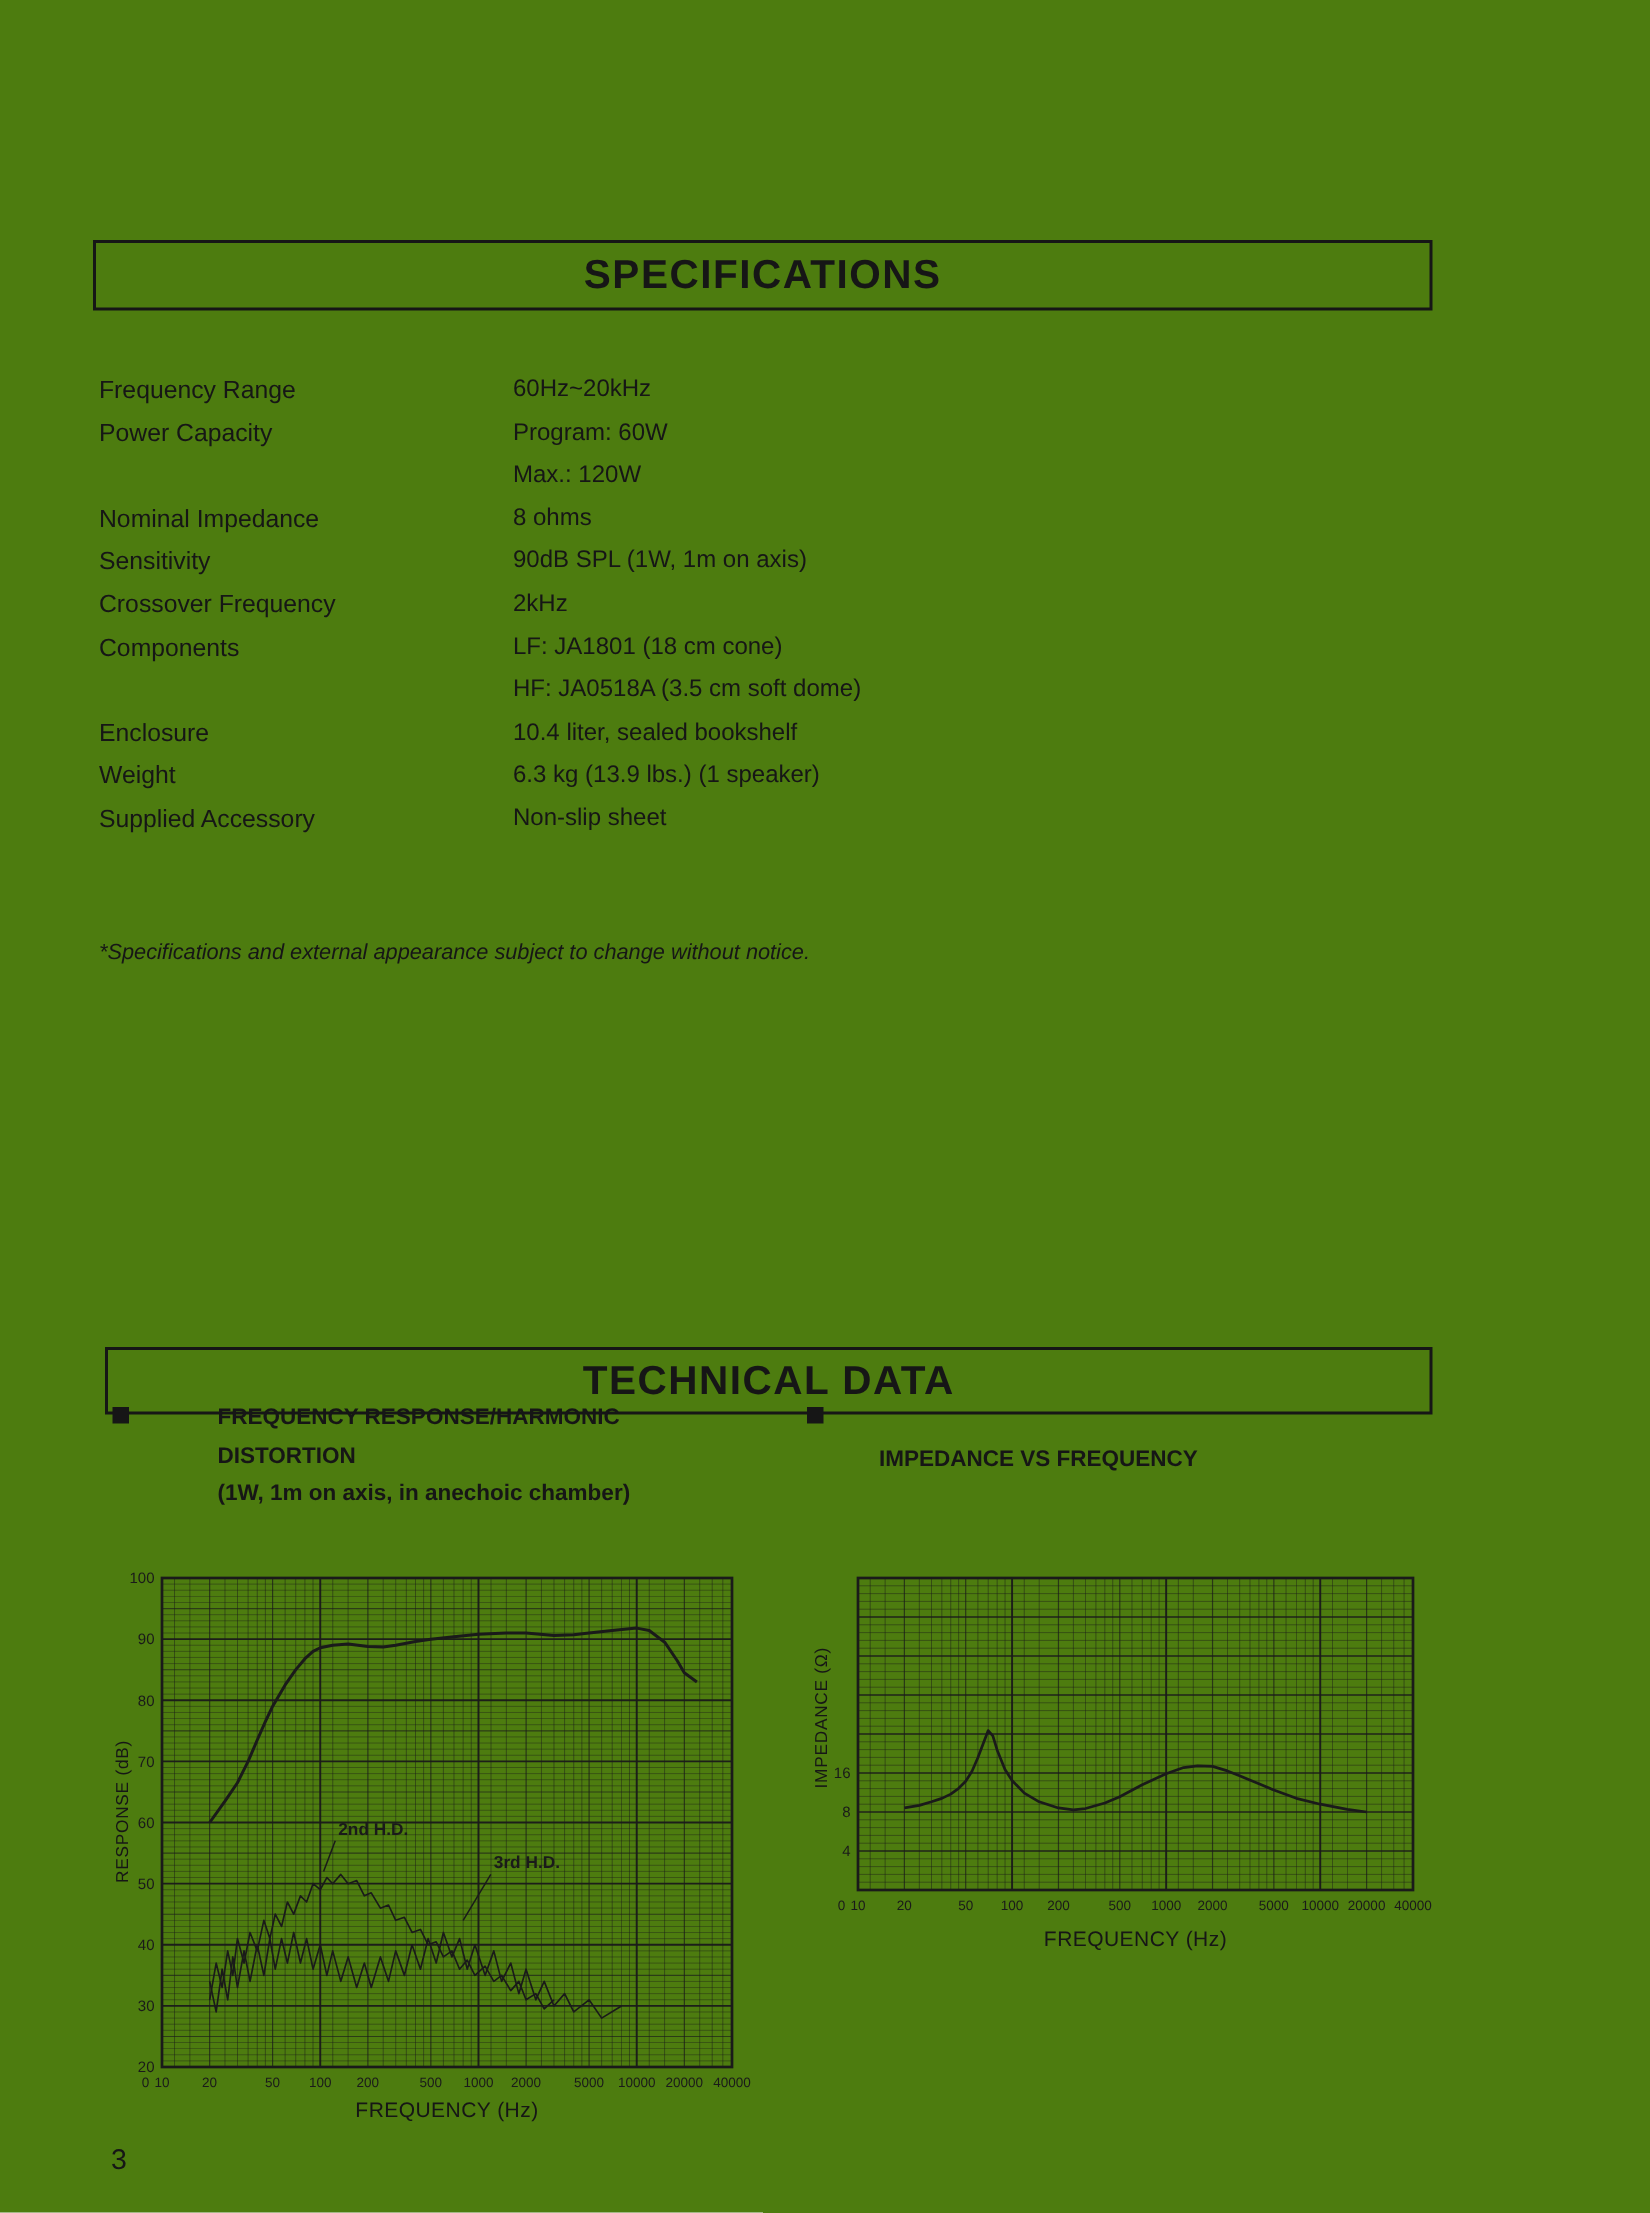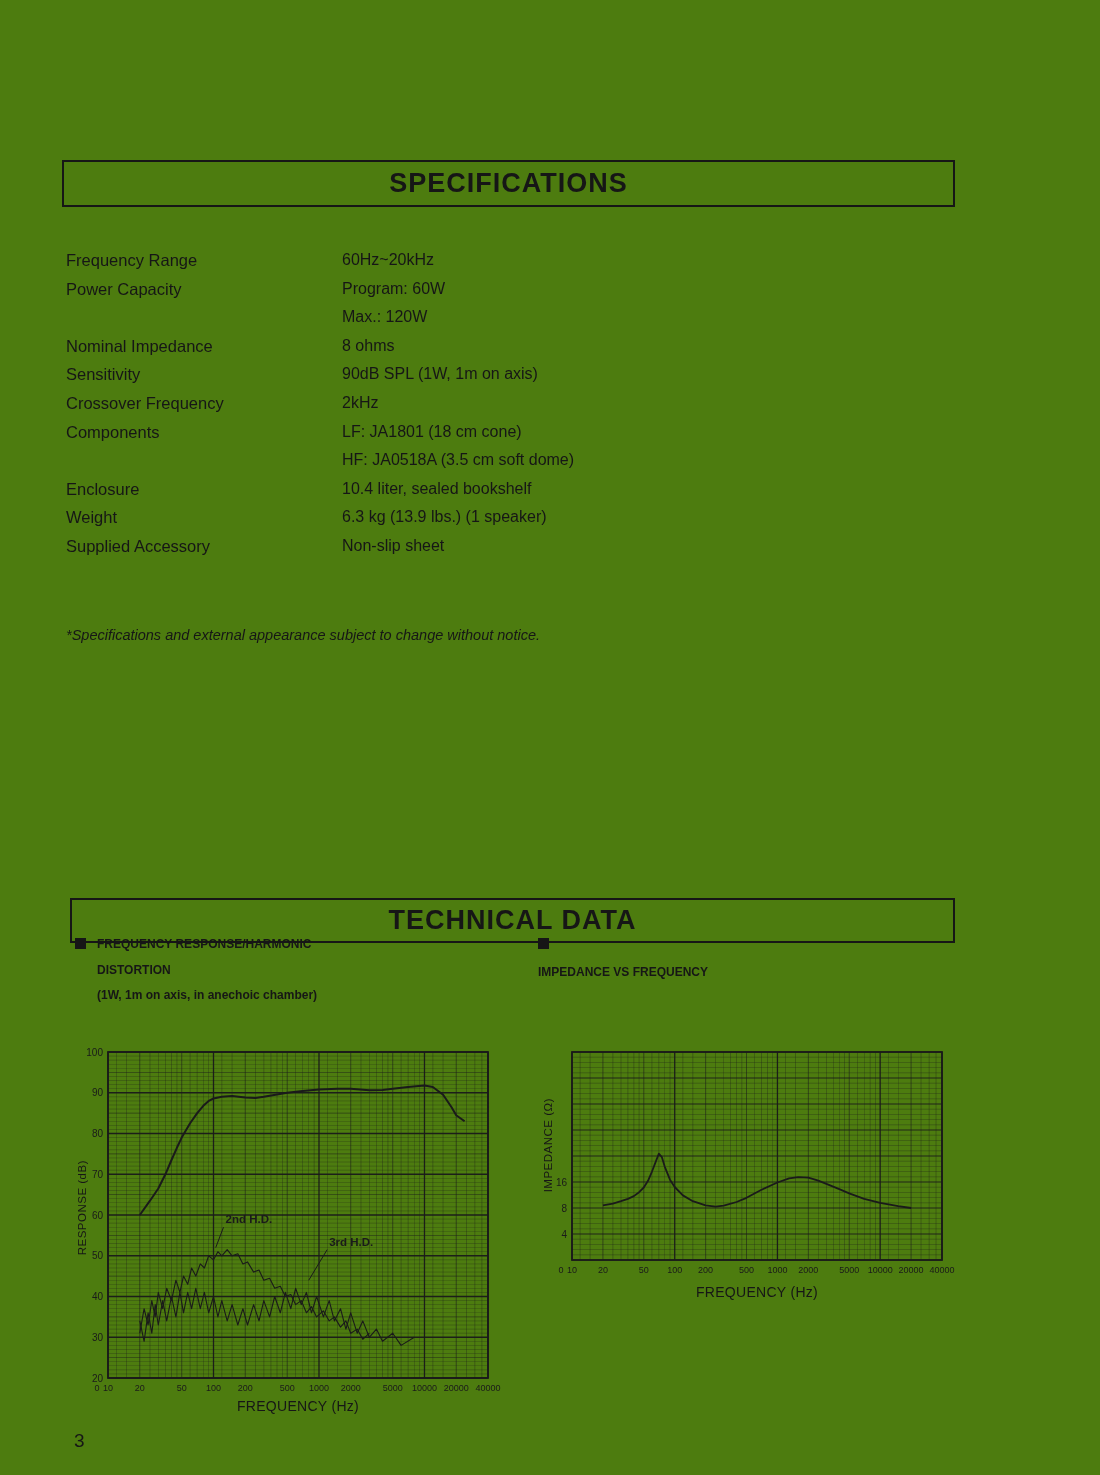--- a/index.html
+++ b/index.html
@@ -19,21 +19,21 @@
 
   .spec-rows { position:absolute; left:66px; top:246px; width:780px; }
   .spec-row { display:flex; }
   .spec-label { width:276px; font-size:16.5px; line-height:28.6px; flex:none; }
   .spec-values { font-size:16px; line-height:28.6px; }
 
   .footnote { position:absolute; left:66px; top:627px; font-size:14.5px; font-style:italic; }
 
   .section-head { position:absolute; display:flex; gap:11px; }
   .bullet { width:11px; height:11px; background:#161616; margin-top:6px; flex:none; }
-  .head-lines { font-size:12px; font-weight:bold; line-height:25.5px; }
+  .head-lines { font-size:15px; font-weight:bold; line-height:25.5px;margin-left:48px; }
   #head-left { left:75px; top:932px; width:430px; }
   #head-right { left:538px; top:932px; width:420px;flex-direction:column; }
 
   .chart { position:absolute; }
   #chart-left  { left:60px;  top:1040px; }
   #chart-right { left:528px; top:1040px; }
 
   .ylabel {
     position:absolute; writing-mode:vertical-rl; transform:rotate(180deg);
     font-size:11.5px; letter-spacing:.5px; white-space:nowrap;

